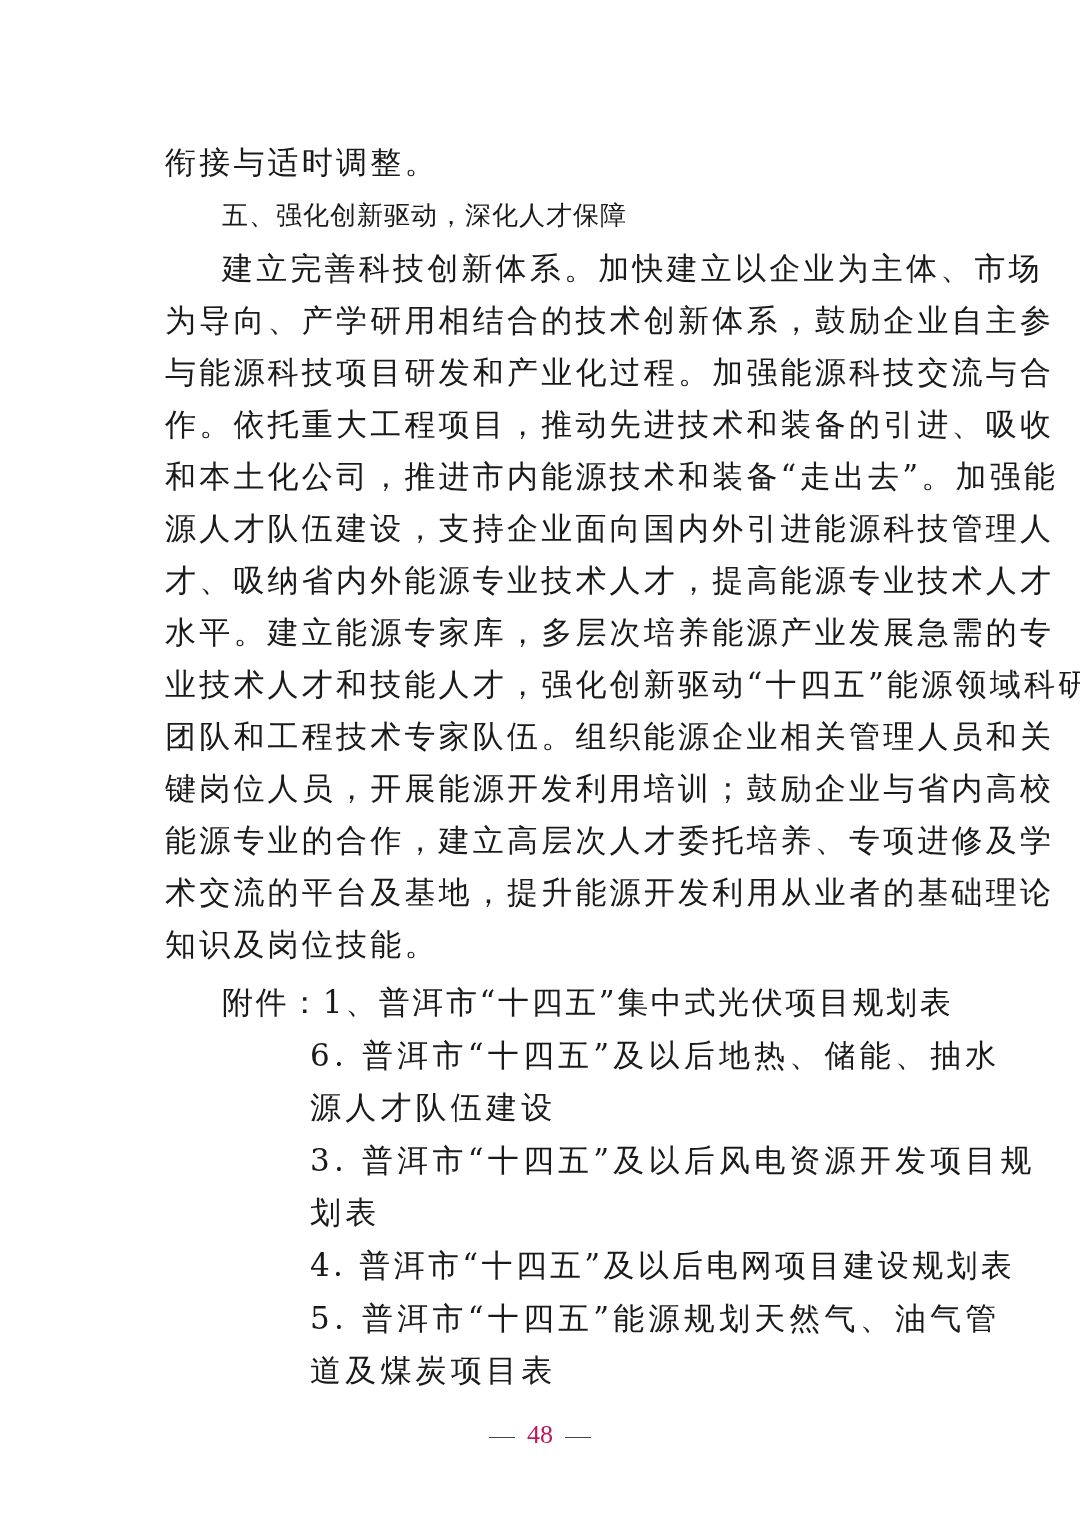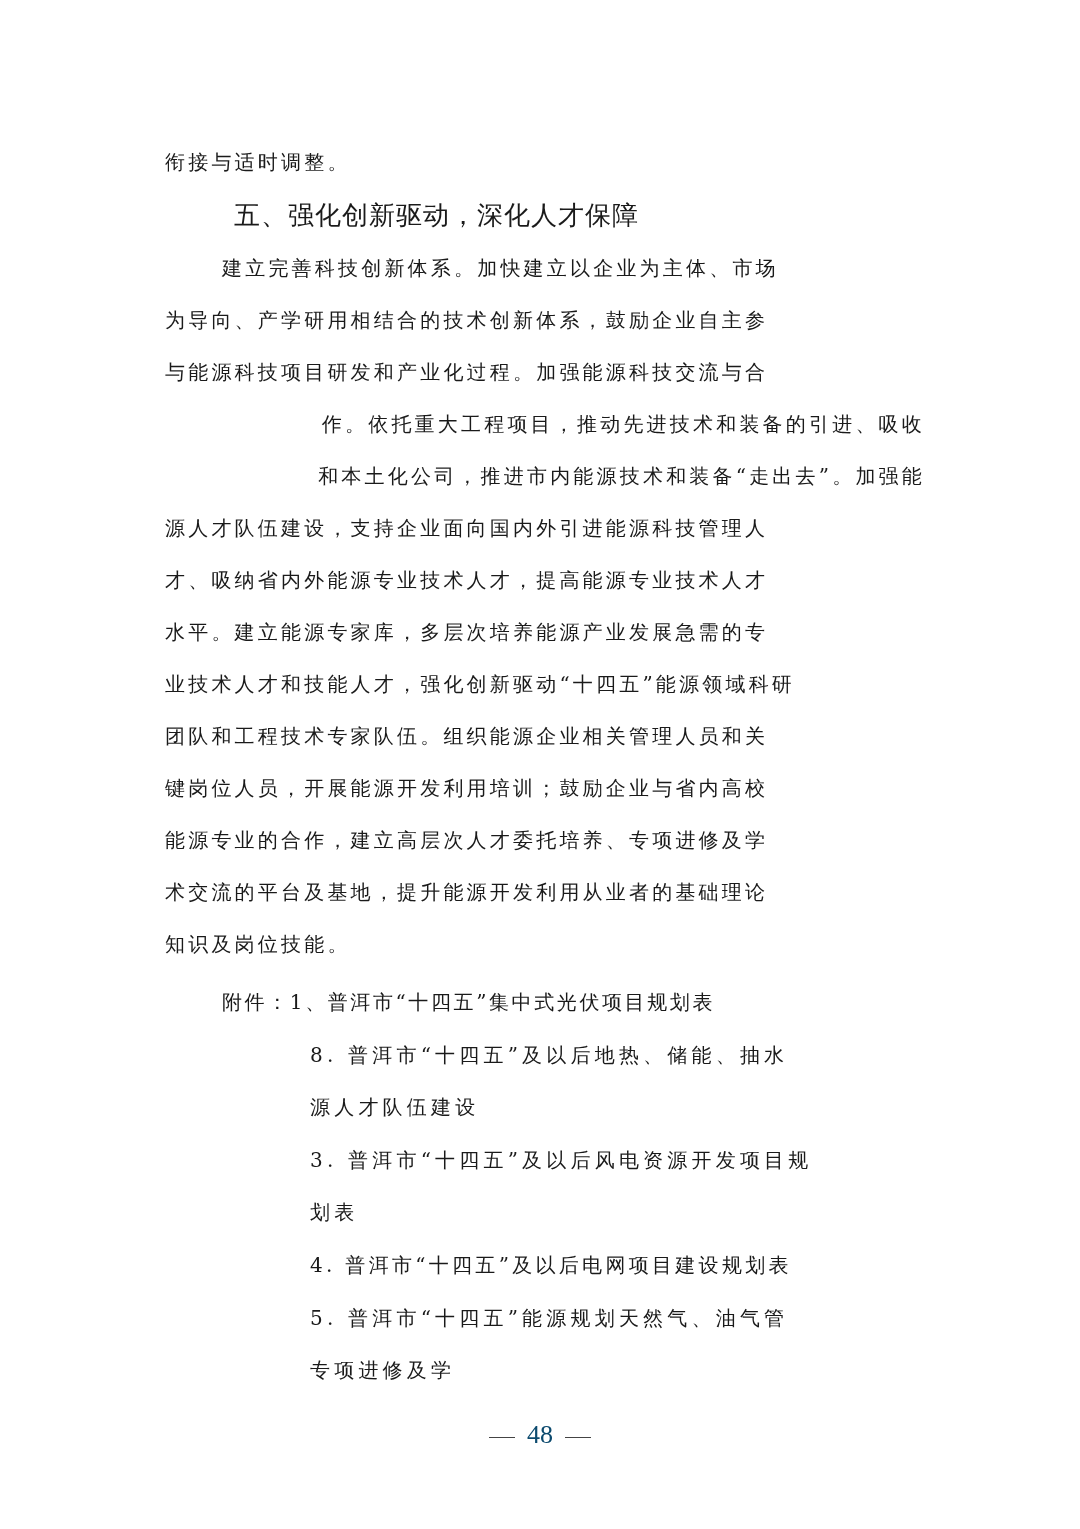--- a/index.html
+++ b/index.html
@@ -19,46 +19,45 @@
       position: absolute;
       left: 0; top: 0;
       width: 1080px;
       height: 1529px;
     }
     .line {
       position: absolute;
       left: 165px;
       width: 760px;
       height: 40px;
-      font-size: 20px;
+      font-size: 31px;
       line-height: 40px;
       white-space: nowrap;
       letter-spacing: 3.2px;
     }
     .indent { left: 222px; }
     .heading {
       left: 222px;
       font-family: "DejaVu Sans", "Liberation Sans", sans-serif;
       font-size: 26px;
       letter-spacing: 1px;
-      margin-left: 12px;
     }
     .attach { left: 222px; letter-spacing: 2.6px; }
     .attach-sub { left: 310px; letter-spacing: 4.2px; }
     .attach-sub.tight { letter-spacing: 3.3px; }
     .page-number {
       position: absolute;
       left: 0;
       width: 1080px;
       top: 1415px;
       text-align: center;
       font-family: "Liberation Serif", "DejaVu Serif", serif;
       font-size: 26px;
       line-height: 40px;
-      color: #0c4a6e;
+      color: #be185d;
     }
     .page-number .dash {
       display: inline-block;
       width: 26px;
       height: 1px;
       background: #444;
       vertical-align: middle;
       margin: 0 12px;
     }
   </style>
@@ -83,28 +82,28 @@
   <div class="line" style="top:716px;">团队和工程技术专家队伍。组织能源企业相关管理人员和关</div>
   <div class="line" style="top:768px;">键岗位人员，开展能源开发利用培训；鼓励企业与省内高校</div>
   <div class="line" style="top:820px;">能源专业的合作，建立高层次人才委托培养、专项进修及学</div>
   <div class="line" style="top:872px;">术交流的平台及基地，提升能源开发利用从业者的基础理论</div>
   <div class="line" style="top:924px;">知识及岗位技能。</div>
 
   <div class="line attach" style="top:982px;">
     <span>附件：</span><span>1、普洱市“十四五”集中式光伏项目规划表</span>
   </div>
 
-  <div class="line attach-sub" style="top:1035px;">8. 普洱市“十四五”及以后地热、储能、抽水</div>
+  <div class="line attach-sub" style="top:1035px;">6. 普洱市“十四五”及以后地热、储能、抽水</div>
   <div class="line attach-sub" style="top:1087px;">源人才队伍建设</div>
 
   <div class="line attach-sub" style="top:1140px;">3. 普洱市“十四五”及以后风电资源开发项目规</div>
   <div class="line attach-sub" style="top:1192px;">划表</div>
 
   <div class="line attach-sub tight" style="top:1245px;">4. 普洱市“十四五”及以后电网项目建设规划表</div>
 
   <div class="line attach-sub" style="top:1298px;">5. 普洱市“十四五”能源规划天然气、油气管</div>
-  <div class="line attach-sub" style="top:1350px;">专项进修及学</div>
+  <div class="line attach-sub" style="top:1350px;">道及煤炭项目表</div>
 
   <div class="page-number">
     <span class="dash"></span><span>48</span><span class="dash"></span>
   </div>
 
 </div>
 
 </body></html>

